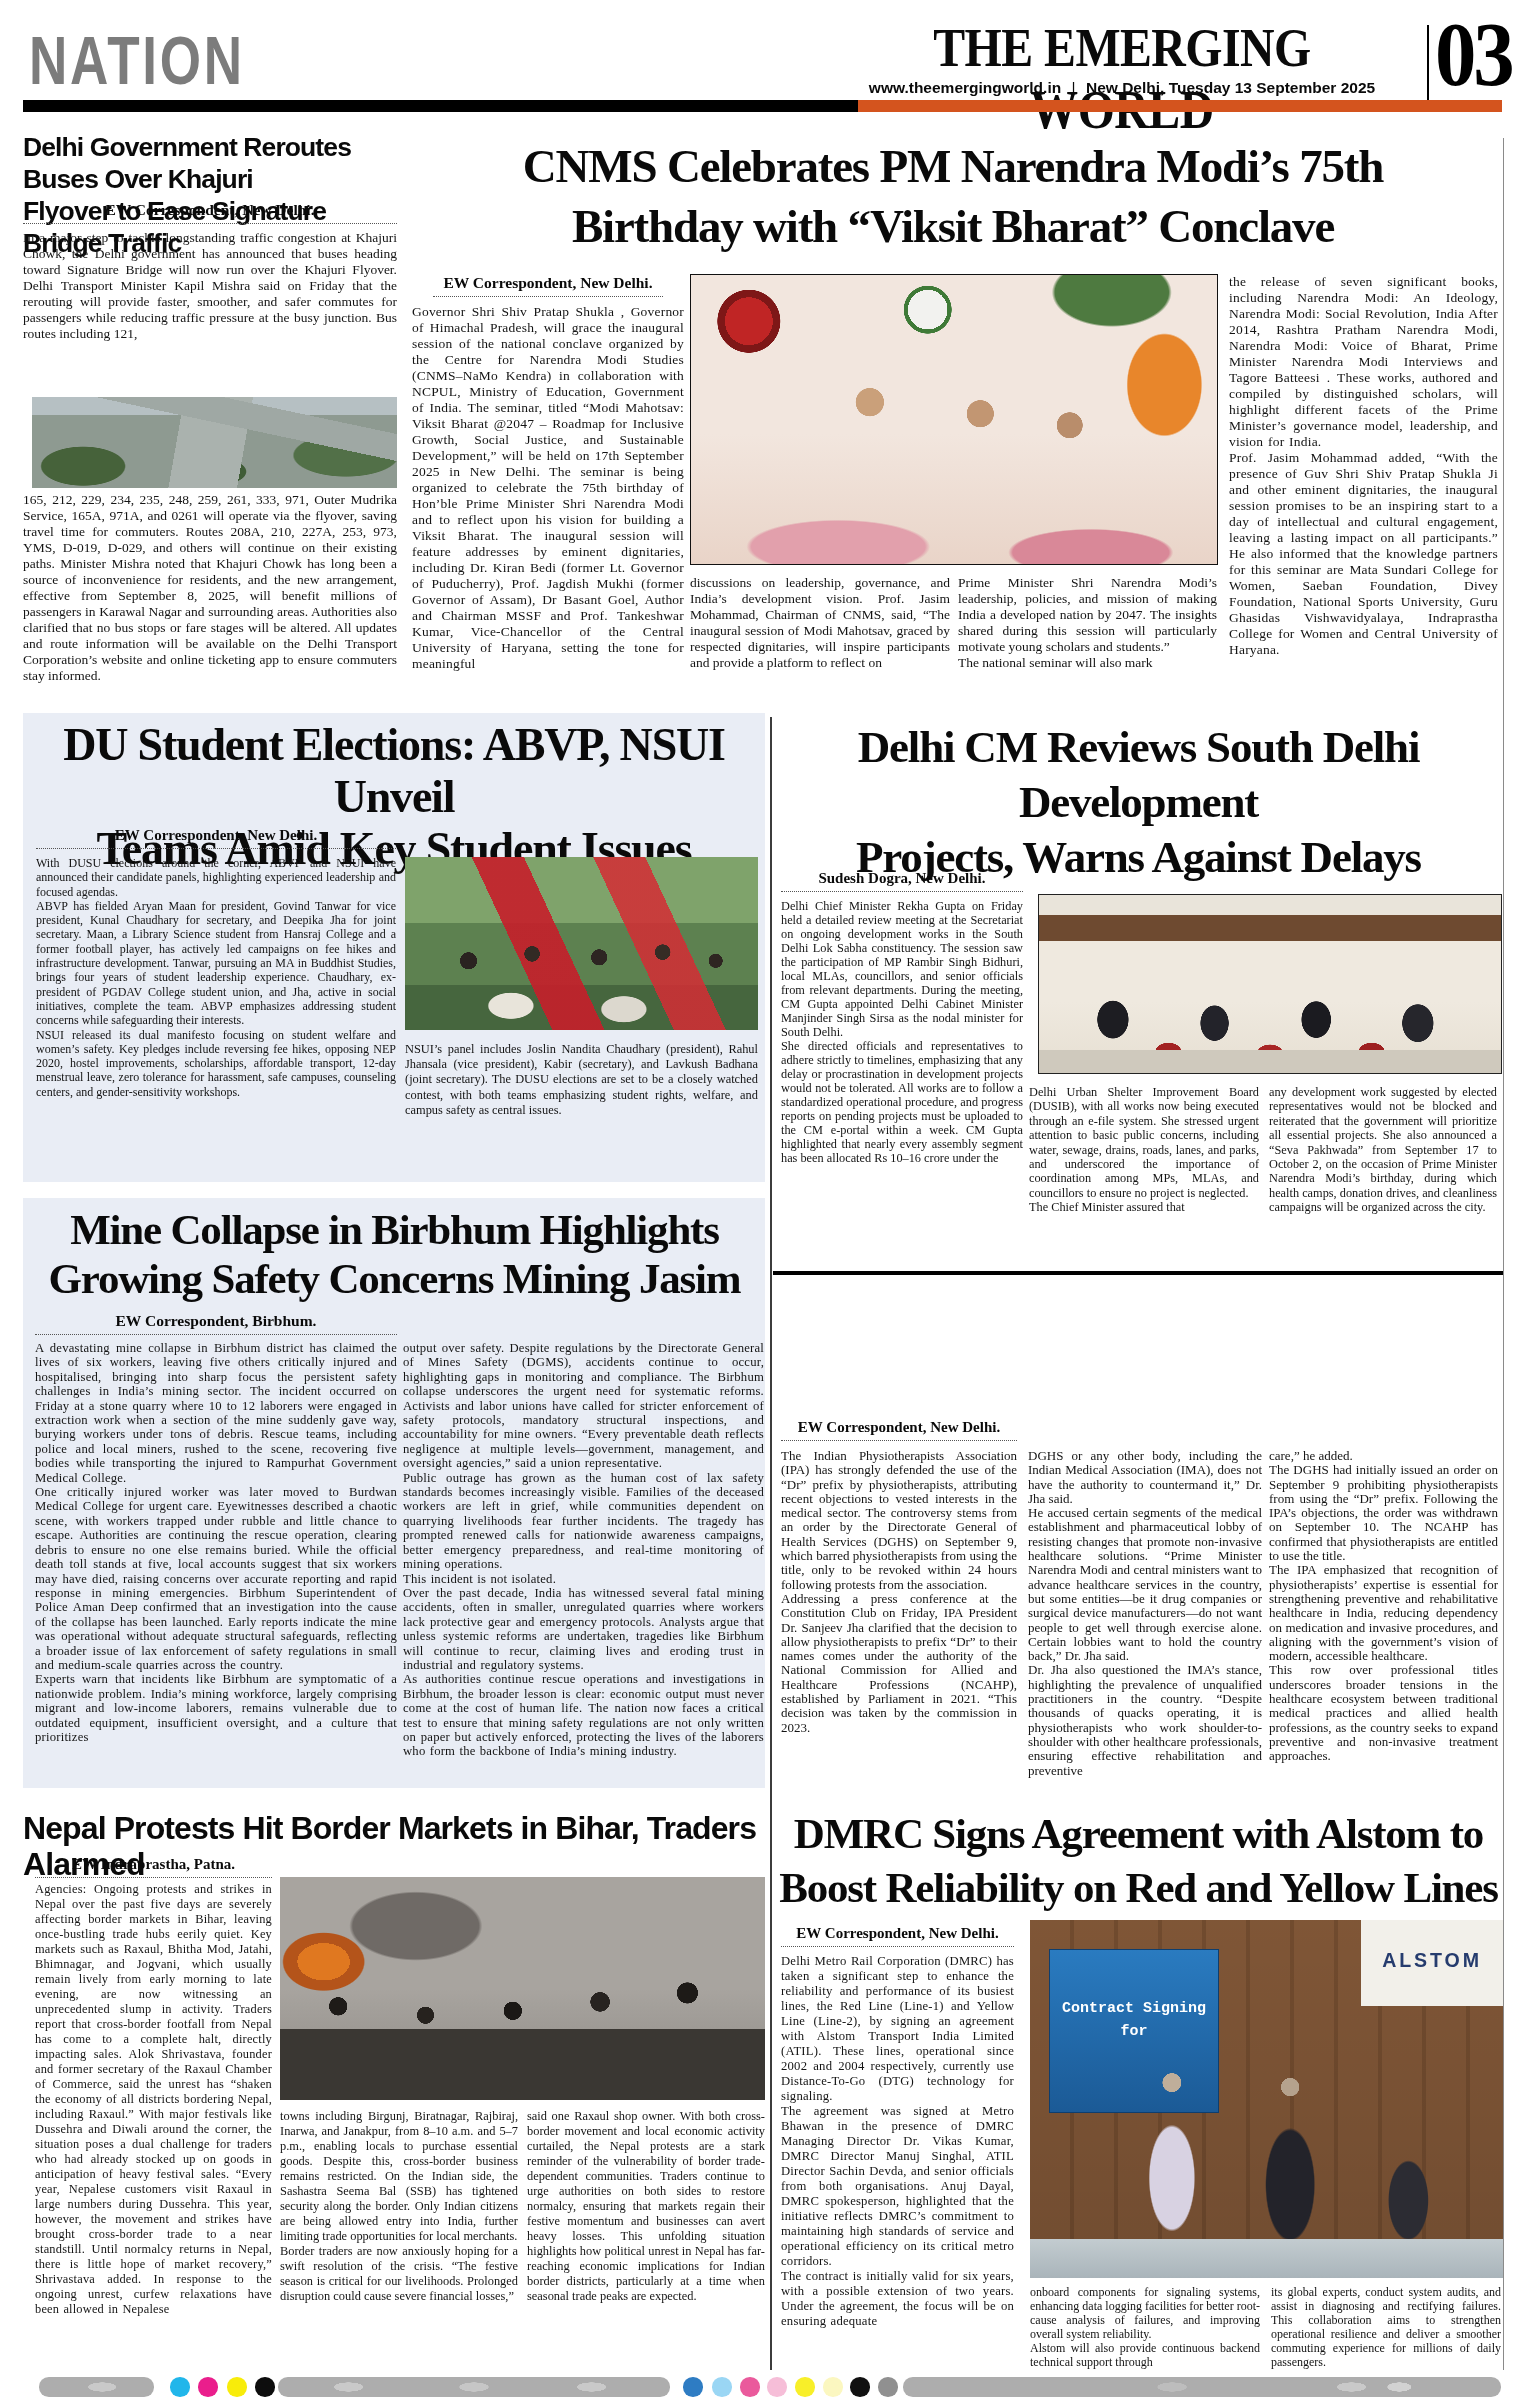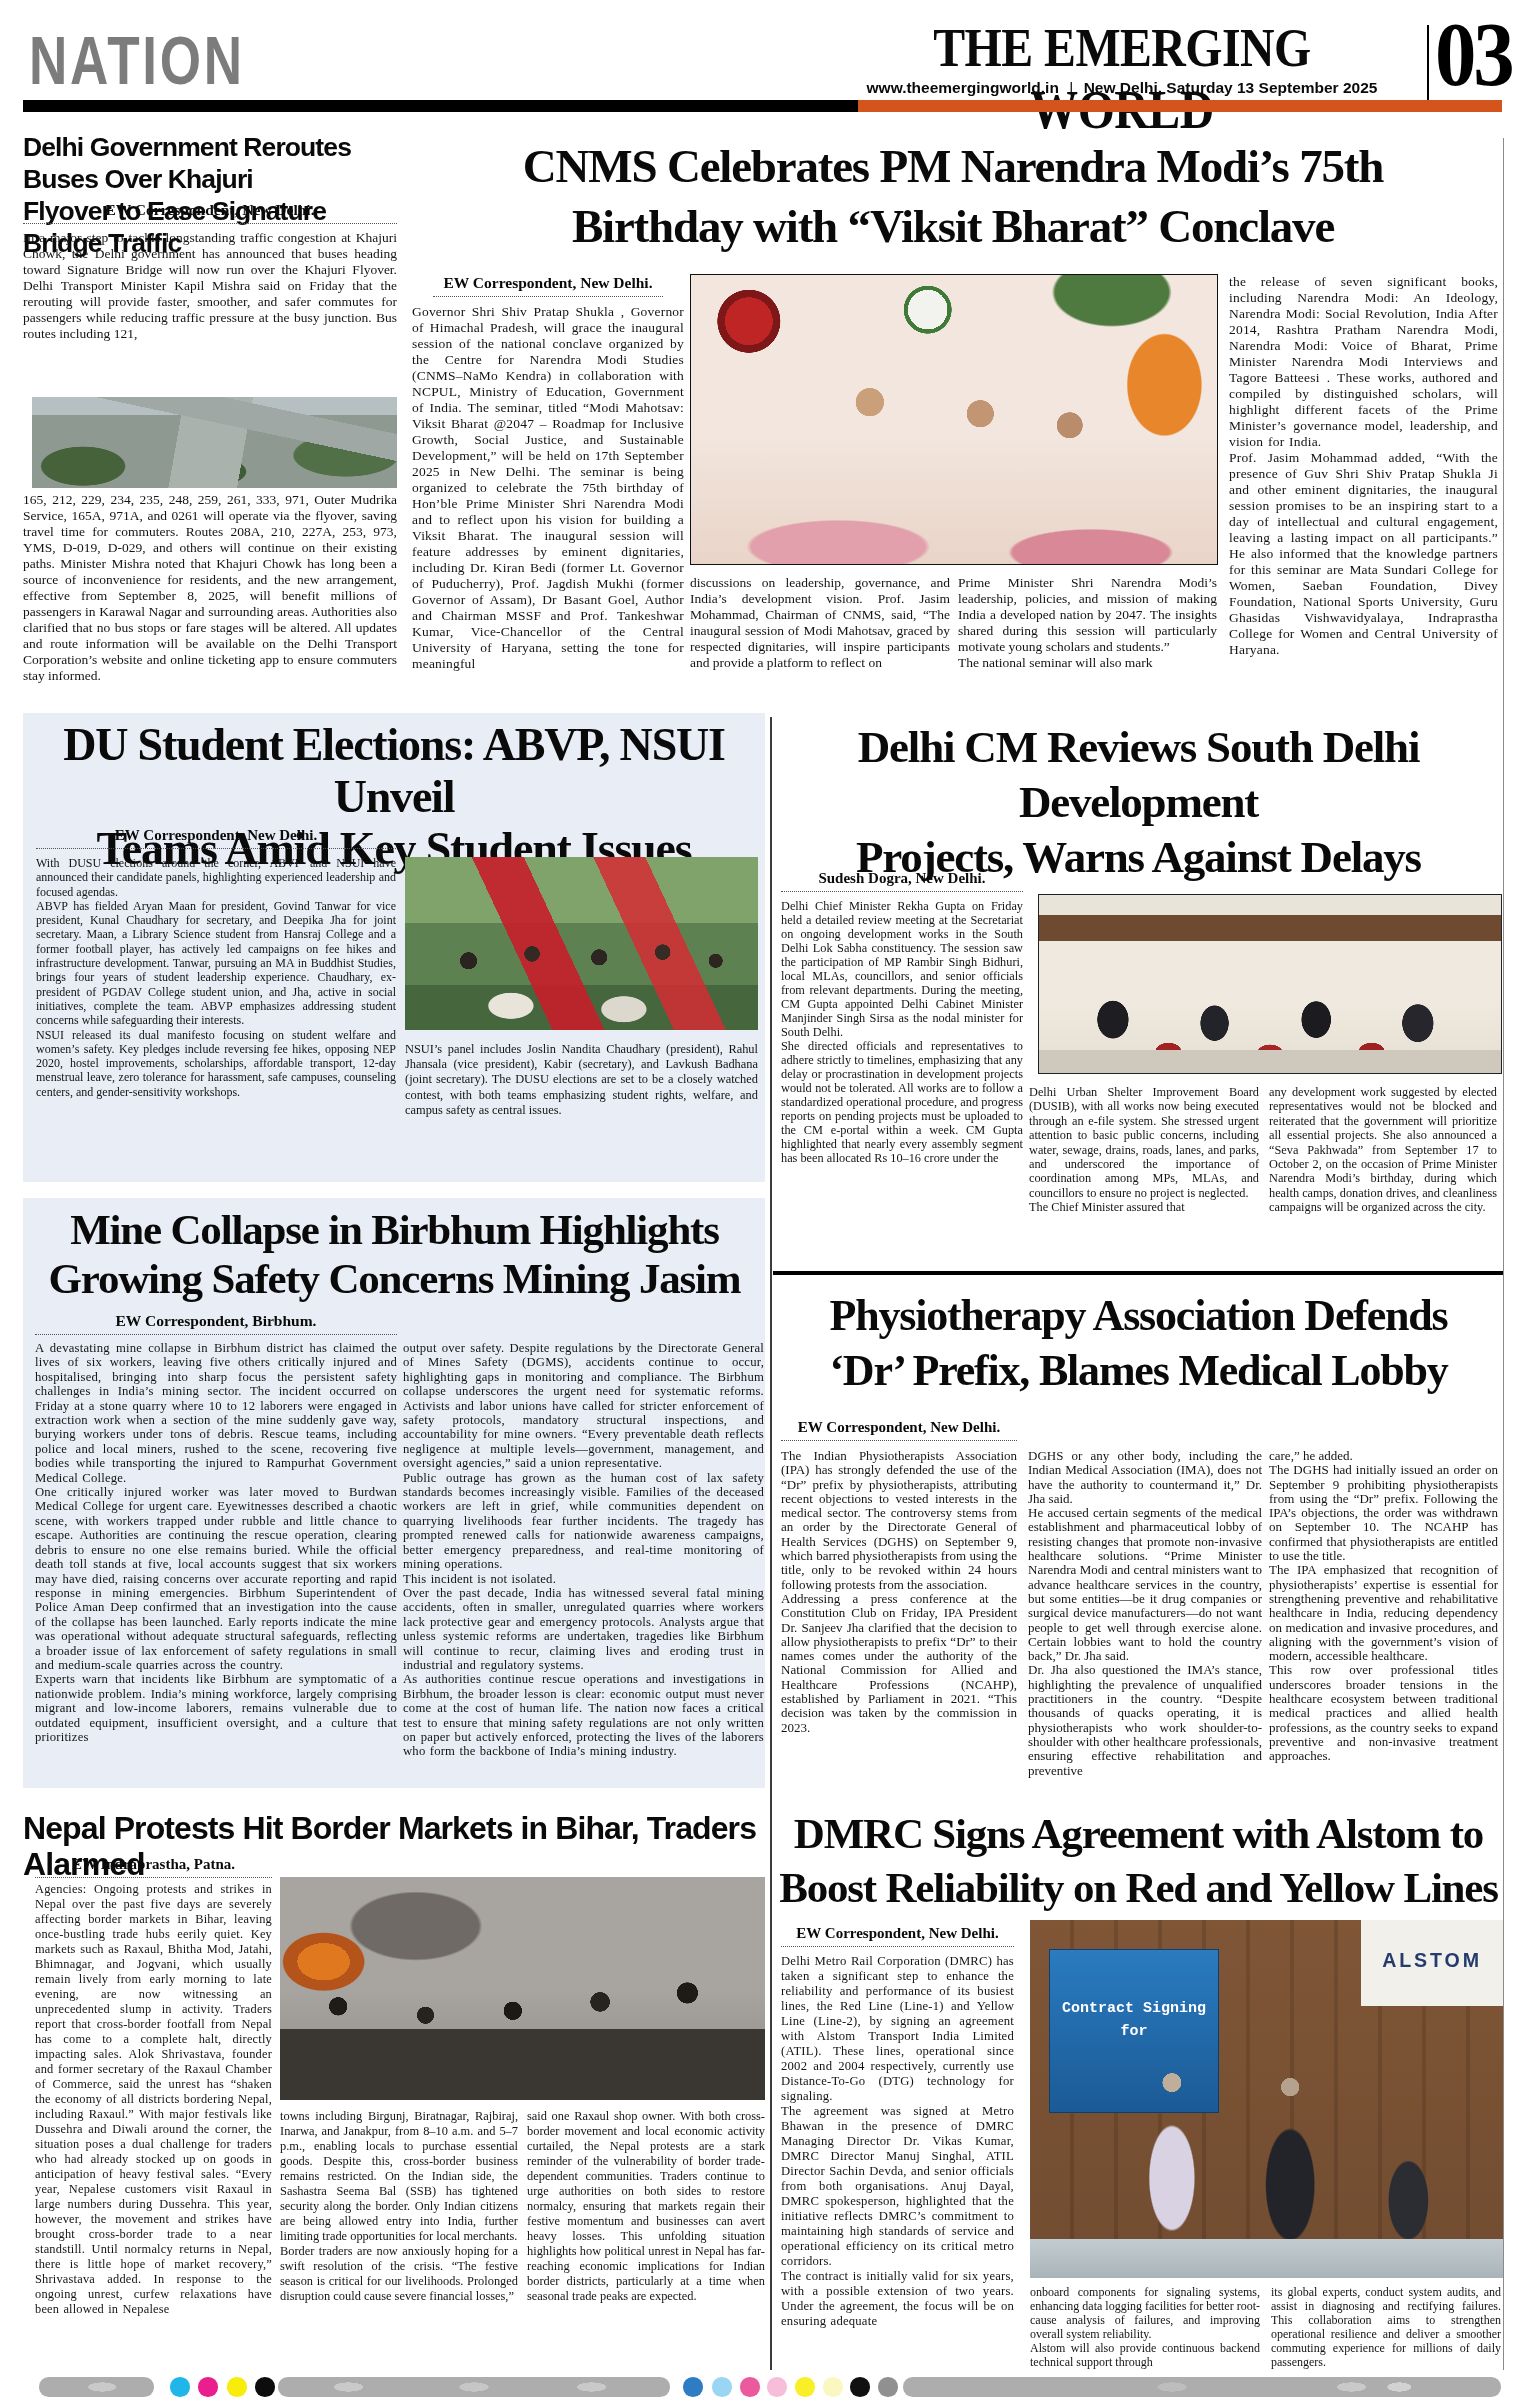--- a/index.html
+++ b/index.html
@@ -193,21 +193,21 @@
   #pmd-k2{left:850px;background:#111}    #pmd-g{left:878px;background:#909090}
 </style>
 </head>
 <body>
 
 <div class="page">
 
   <div class="abs" id="nation">NATION</div>
   <div class="abs hl-serif" id="masthead">THE EMERGING WORLD</div>
   <div class="abs" id="hdr-sub">
-    <span>www.theemergingworld.in</span><span class="sep">|</span><span>New Delhi, Saturday 13 September 2025</span>
+    <span>www.theemergingworld.in</span><span class="sep">|</span><span>New Delhi, Tuesday 13 September 2025</span>
   </div>
   <div class="abs" id="hdr-vline"></div>
   <div class="abs" id="pagenum">03</div>
   <div class="abs" id="bar-black"></div>
   <div class="abs" id="bar-orange"></div>
   <div class="abs" id="page-rule-right"></div>
   <div class="abs" id="col-divider"></div>
   <div class="abs" id="cm-rule"></div>
 
   <div class="abs hl-sans" id="kh-hl">Delhi Government Reroutes Buses Over Khajuri
@@ -254,22 +254,20 @@
   <div class="abs byline" id="mi-by">EW Correspondent, Birbhum.</div>
   <div class="abs bodytxt" id="mi-c1">A devastating mine collapse in Birbhum district has claimed the lives of six workers, leaving five others critically injured and hospitalised, bringing into sharp focus the persistent safety challenges in India’s mining sector. The incident occurred on Friday at a stone quarry where 10 to 12 laborers were engaged in extraction work when a section of the mine suddenly gave way, burying workers under tons of debris. Rescue teams, including police and local miners, rushed to the scene, recovering five bodies while transporting the injured to Rampurhat Government Medical College.
 One critically injured worker was later moved to Burdwan Medical College for urgent care. Eyewitnesses described a chaotic scene, with workers trapped under rubble and little chance to escape. Authorities are continuing the rescue operation, clearing debris to ensure no one else remains buried. While the official death toll stands at five, local accounts suggest that six workers may have died, raising concerns over accurate reporting and rapid response in mining emergencies. Birbhum Superintendent of Police Aman Deep confirmed that an investigation into the cause of the collapse has been launched. Early reports indicate the mine was operational without adequate structural safeguards, reflecting a broader issue of lax enforcement of safety regulations in small and medium-scale quarries across the country.
 Experts warn that incidents like Birbhum are symptomatic of a nationwide problem. India’s mining workforce, largely comprising migrant and low-income laborers, remains vulnerable due to outdated equipment, insufficient oversight, and a culture that prioritizes</div>
   <div class="abs bodytxt" id="mi-c2">output over safety. Despite regulations by the Directorate General of Mines Safety (DGMS), accidents continue to occur, highlighting gaps in monitoring and compliance. The Birbhum collapse underscores the urgent need for systematic reforms. Activists and labor unions have called for stricter enforcement of safety protocols, mandatory structural inspections, and accountability for mine owners. “Every preventable death reflects negligence at multiple levels—government, management, and oversight agencies,” said a union representative.
 Public outrage has grown as the human cost of lax safety standards becomes increasingly visible. Families of the deceased workers are left in grief, while communities dependent on quarrying livelihoods fear further incidents. The tragedy has prompted renewed calls for nationwide awareness campaigns, better emergency preparedness, and real-time monitoring of mining operations.
 This incident is not isolated.
 Over the past decade, India has witnessed several fatal mining accidents, often in smaller, unregulated quarries where workers lack protective gear and emergency protocols. Analysts argue that unless systemic reforms are undertaken, tragedies like Birbhum will continue to recur, claiming lives and eroding trust in industrial and regulatory systems.
 As authorities continue rescue operations and investigations in Birbhum, the broader lesson is clear: economic output must never come at the cost of human life. The nation now faces a critical test to ensure that mining safety regulations are not only written on paper but actively enforced, protecting the lives of the laborers who form the backbone of India’s mining industry.</div>
 
-  <div class="abs hl-serif" id="py-hl">Physiotherapy Association Defends
-‘Dr’ Prefix, Blames Medical Lobby</div>
   <div class="abs byline" id="py-by">EW Correspondent, New Delhi.</div>
   <div class="abs bodytxt" id="py-c1">The Indian Physiotherapists Association (IPA) has strongly defended the use of the “Dr” prefix by physiotherapists, attributing recent objections to vested interests in the medical sector. The controversy stems from an order by the Directorate General of Health Services (DGHS) on September 9, which barred physiotherapists from using the title, only to be revoked within 24 hours following protests from the association.
 Addressing a press conference at the Constitution Club on Friday, IPA President Dr. Sanjeev Jha clarified that the decision to allow physiotherapists to prefix “Dr” to their names comes under the authority of the National Commission for Allied and Healthcare Professions (NCAHP), established by Parliament in 2021. “This decision was taken by the commission in 2023.</div>
   <div class="abs bodytxt" id="py-c2">DGHS or any other body, including the Indian Medical Association (IMA), does not have the authority to countermand it,” Dr. Jha said.
 He accused certain segments of the medical establishment and pharmaceutical lobby of resisting changes that promote non-invasive healthcare solutions. “Prime Minister Narendra Modi and central ministers want to advance healthcare services in the country, but some entities—be it drug companies or surgical device manufacturers—do not want people to get well through exercise alone. Certain lobbies want to hold the country back,” Dr. Jha said.
 Dr. Jha also questioned the IMA’s stance, highlighting the prevalence of unqualified practitioners in the country. “Despite thousands of quacks operating, it is physiotherapists who work shoulder-to-shoulder with other healthcare professionals, ensuring effective rehabilitation and preventive</div>
   <div class="abs bodytxt" id="py-c3">care,” he added.
 The DGHS had initially issued an order on September 9 prohibiting physiotherapists from using the “Dr” prefix. Following the IPA’s objections, the order was withdrawn on September 10. The NCAHP has confirmed that physiotherapists are entitled to use the title.
 The IPA emphasized that recognition of physiotherapists’ expertise is essential for strengthening preventive and rehabilitative healthcare in India, reducing dependency on medication and invasive procedures, and aligning with the government’s vision of modern, accessible healthcare.
 This row over professional titles underscores broader tensions in the healthcare ecosystem between traditional medical practices and allied health professions, as the country seeks to expand preventive and non-invasive treatment approaches.</div>

